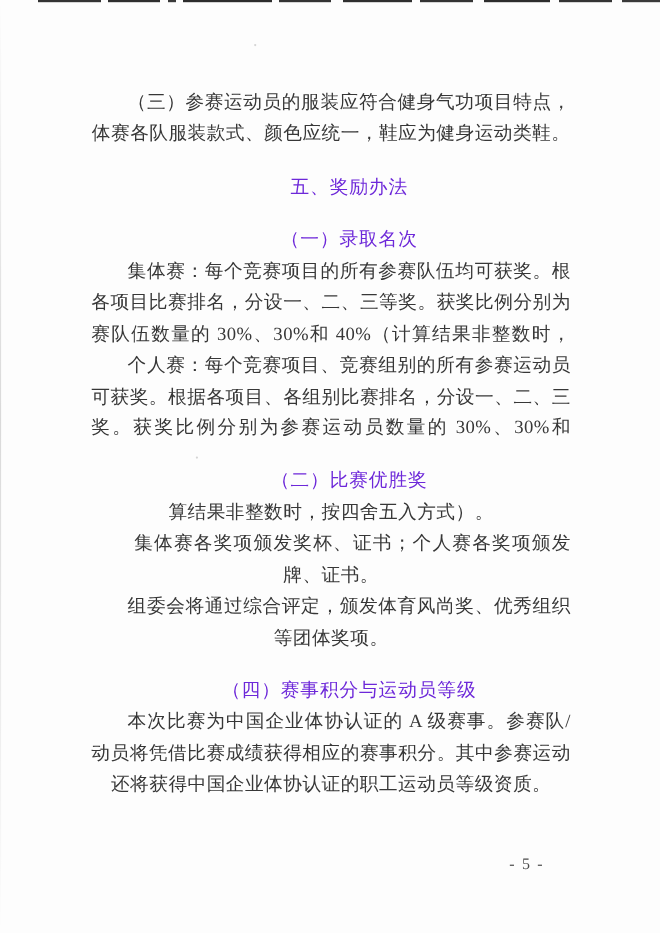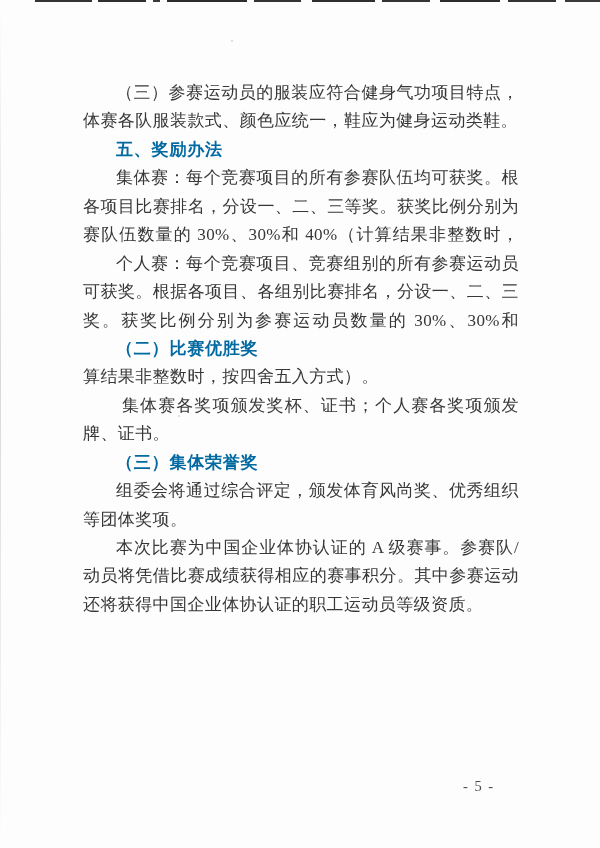--- a/index.html
+++ b/index.html
@@ -59,34 +59,35 @@
     position: absolute;
     left: 83px;
     top: 79px;
     width: 436px;
   }
   .line {
     height: 28.45px;
     line-height: 28.45px;
     font-size: 17px;
     letter-spacing: 0.4px;
-    text-align: left;
+    text-align: center;
     overflow: hidden;
   }
   .line.fill {
     text-align: justify;
     text-align-last: justify;
   }
   .line.ind  { text-indent: 33px; }
   .line.ind2 { text-indent: 39px; }
   .line.h {
     font-family: "Liberation Sans", "DejaVu Sans", sans-serif;
-    font-weight: bold;
-    color: #0369a1;
+    font-weight: normal;
+    color: #6d28d9;
     letter-spacing: 0.8px;
+    margin-top: 20px;
   }
   .pagenum {
     position: absolute;
     top: 778px;
     left: 463px;
     font-size: 14.5px;
     letter-spacing: 1.5px;
     color: #4b4b4b;
     font-family: "Liberation Serif", "DejaVu Serif", serif;
   }
@@ -100,33 +101,34 @@
 <body>
 
 <div class="page">
   <div class="top-artifact"></div>
   <div class="left-artifact"></div>
 
   <div class="content">
       <div class="line ind fill">（三）参赛运动员的服装应符合健身气功项目特点，集</div>
       <div class="line">体赛各队服装款式、颜色应统一，鞋应为健身运动类鞋。</div>
       <div class="line h ind">五、奖励办法</div>
+      <div class="line h ind">（一）录取名次</div>
       <div class="line ind fill">集体赛：每个竞赛项目的所有参赛队伍均可获奖。根据</div>
       <div class="line fill">各项目比赛排名，分设一、二、三等奖。获奖比例分别为参</div>
       <div class="line fill">赛队伍数量的 30%、30%和 40%（计算结果非整数时，按四舍</div>
       <div class="line ind fill">个人赛：每个竞赛项目、竞赛组别的所有参赛运动员均</div>
       <div class="line fill">可获奖。根据各项目、各组别比赛排名，分设一、二、三等</div>
       <div class="line fill">奖。获奖比例分别为参赛运动员数量的 30%、30%和 40%（计</div>
       <div class="line h ind">（二）比赛优胜奖</div>
       <div class="line">算结果非整数时，按四舍五入方式）。</div>
       <div class="line ind2 fill">集体赛各奖项颁发奖杯、证书；个人赛各奖项颁发奖</div>
       <div class="line">牌、证书。</div>
-      <div class="line h ind">（三）集体荣誉奖</div>
       <div class="line ind fill">组委会将通过综合评定，颁发体育风尚奖、优秀组织奖</div>
       <div class="line">等团体奖项。</div>
+      <div class="line h ind">（四）赛事积分与运动员等级</div>
       <div class="line ind fill">本次比赛为中国企业体协认证的 A 级赛事。参赛队/运</div>
       <div class="line fill">动员将凭借比赛成绩获得相应的赛事积分。其中参赛运动员</div>
       <div class="line">还将获得中国企业体协认证的职工运动员等级资质。</div>
     </div>
 
   <div class="speck" style="left:231px; top:40px; width:2px; height:2px;"></div>
   <div class="speck" style="left:178px; top:415px; width:2px; height:2px;"></div>
 
   <div class="pagenum">- 5 -</div>
 </div>

